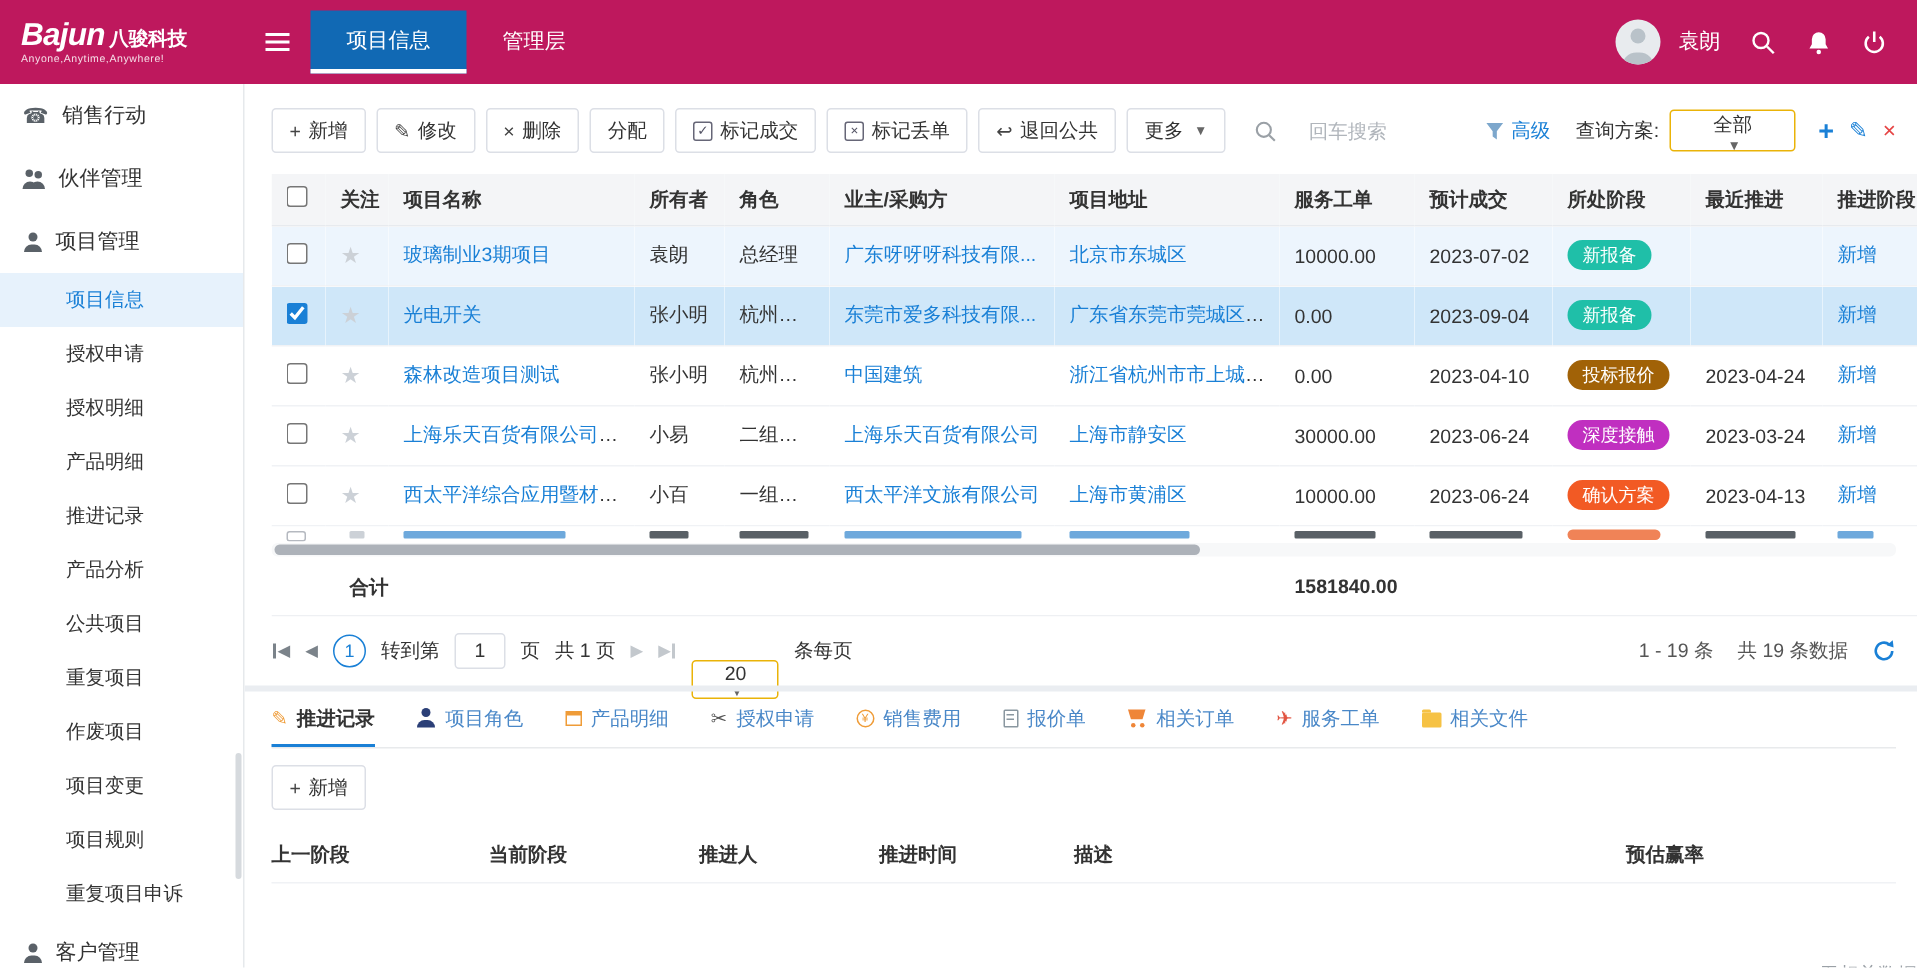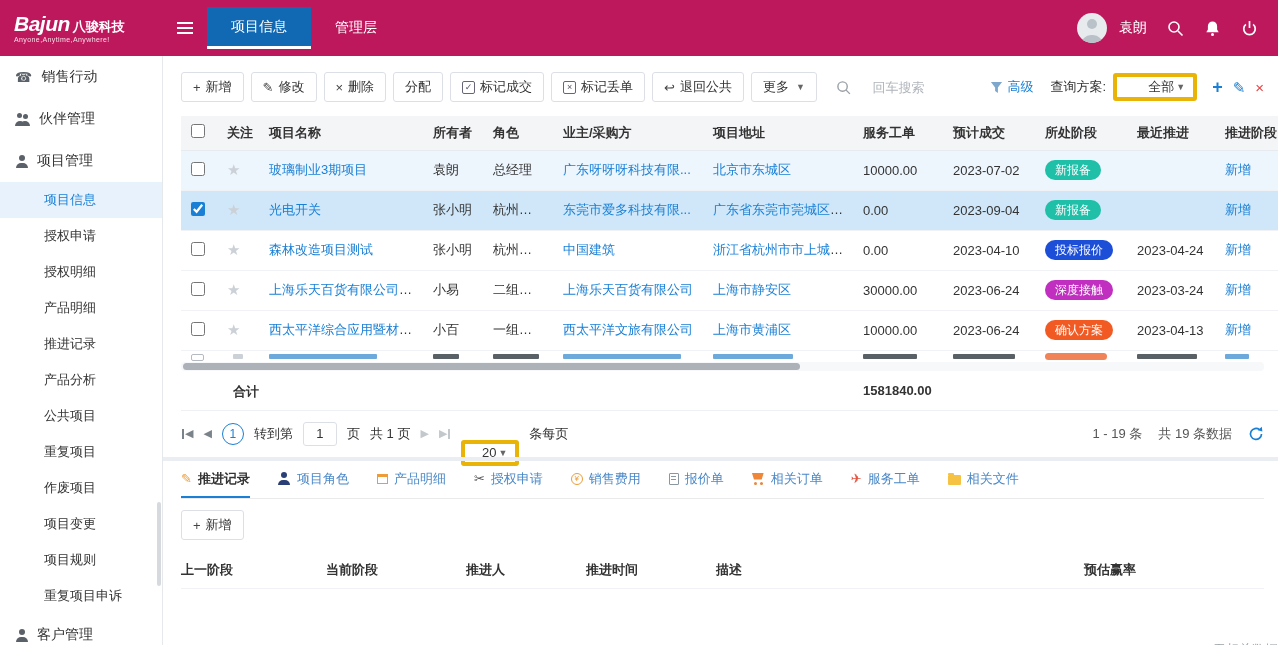--- a/index.html
+++ b/index.html
@@ -50,21 +50,21 @@
   .toolbar { display:flex; align-items:center; gap:7px; padding-right:14px; }
   .btn { display:inline-flex; align-items:center; gap:5px; height:30px; padding:0 11px; border:1px solid #dcdfe6; border-radius:3px; background:#fff; font-size:13px; color:#333; cursor:pointer; white-space:nowrap; }
   .btn .bic { font-size:13px; color:#444; line-height:1; }
   .mini { display:inline-flex; align-items:center; justify-content:center; width:13px; height:13px; border:1px solid #667; border-radius:2px; font-size:9px; line-height:1; color:#556; }
   .caret { font-size:9px; color:#666; margin-left:2px; }
   .search { display:flex; align-items:center; gap:22px; margin-left:auto; color:#9aa0a6; }
   .search input { border:none; outline:none; width:96px; font-size:13px; color:#333; }
   .search input::placeholder { color:#b0b5bb; }
   .adv { display:flex; align-items:center; gap:5px; color:#1a80d6; cursor:pointer; margin-left:14px; white-space:nowrap; }
   .query-label { margin-left:10px; white-space:nowrap; }
-  .select { height:28px; border:4px solid #eab308; border-radius:3px; display:flex; align-items:center; justify-content:flex-end; padding:0 8px; background:#fff; cursor:pointer; white-space:nowrap; }
+  .select { height:28px; border:1px solid #eab308; border-radius:3px; display:flex; align-items:center; justify-content:space-between; padding:0 8px; background:#fff; cursor:pointer; white-space:nowrap;flex-direction:column; }
   .select.q { width:84px; }
   .qicons { display:flex; align-items:center; gap:10px; margin-left:8px; }
   .qic { font-size:15px; color:#1a80d6; cursor:pointer; line-height:1; }
   .qic.red { color:#e64545; }
   .qic.plus { font-size:18px; font-weight:bold; }
 
   
   .tbl-wrap { margin-top:14px; overflow:hidden; }
   table.grid { table-layout:fixed; width:1126px; border-collapse:collapse; }
   .grid th { height:34px; background:#f4f5f7; text-align:left; font-weight:bold; font-size:13px; color:#333; padding:0 10px; white-space:nowrap; border-bottom:1px solid #e7eaee; }
@@ -339,21 +339,21 @@
             <tr>
               <td><input type="checkbox" class="cbx" style=""></td>
               <td><span class="star">★</span></td>
               <td><span class="lk">森林改造项目测试</span></td>
               <td>张小明</td>
               <td>杭州渠道</td>
               <td><span class="lk">中国建筑</span></td>
               <td><span class="lk">浙江省杭州市市上城区杭州...</span></td>
               <td>0.00</td>
               <td>2023-04-10</td>
-              <td><span class="badge" style="background: #1d4ed8;">投标报价</span></td>
+              <td><span class="badge" style="background: #a16207;">投标报价</span></td>
               <td>2023-04-24</td>
               <td><span class="lk">新增</span></td>
             </tr>
             <tr>
               <td><input type="checkbox" class="cbx" style=""></td>
               <td><span class="star">★</span></td>
               <td><span class="lk">上海乐天百货有限公司项目</span></td>
               <td>小易</td>
               <td>二组渠道</td>
               <td><span class="lk">上海乐天百货有限公司</span></td>

